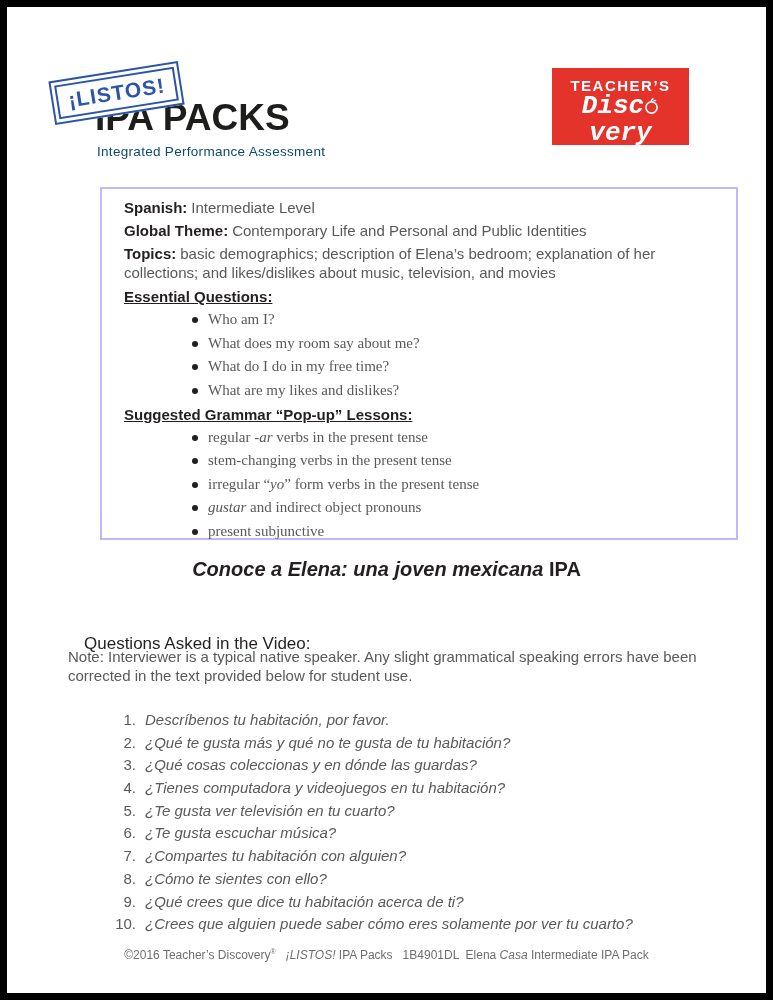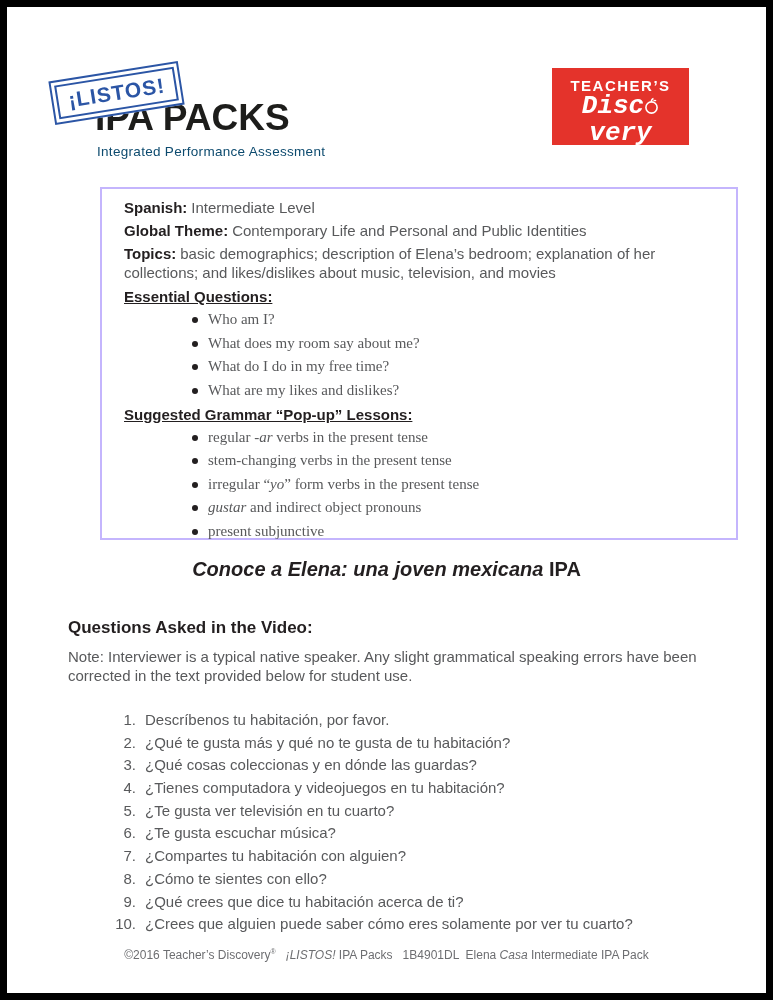--- a/index.html
+++ b/index.html
@@ -27,26 +27,26 @@
   .info-box ul{list-style:none;margin:0;padding:0 0 0 68px;}
   li.bullet{position:relative;line-height:19px;margin-bottom:4.5px;padding-left:16px;font-family:Liberation Serif, serif;}
   li.bullet::before{content:"";position:absolute;left:0;top:7px;width:6px;height:6px;border-radius:50%;background:#231f20;}
   em{font-style:italic;}
 
   
   .ipa-title{position:absolute;left:0;right:0;top:551px;text-align:center;font-size:20px;font-weight:700;color:#231f20;margin:0;}
   .ipa-title em{font-style:italic;}
 
   
-  .q-heading{position:absolute;left:61px;top:611px;font-size:17px;font-weight:700;color:#231f20;margin:0;}
+  .q-heading{position:absolute;left:61px;top:611px;font-size:17px;font-weight:400;color:#231f20;margin:16px;}
   .note{position:absolute;left:61px;top:640px;width:648px;font-size:15px;line-height:19px;color:#58595b;margin:0;}
   .q-list{position:absolute;left:61px;top:703px;width:644px;font-size:15px;color:#58595b;}
   .q-item{display:flex;line-height:19px;margin-bottom:3.7px;}
   .q-num{width:68px;text-align:right;margin-right:9px;flex:none;}
-  .q-text{}
+  .q-text{font-style:italic;}
 
   
   .footer{position:absolute;left:0;right:0;top:941px;text-align:center;font-size:12px;color:#6d6e71;white-space:pre;}
   .footer sup{font-size:7px;}
 </style>
 </head>
 <body>
 
 <div class="page">
   <div class="sheet">

